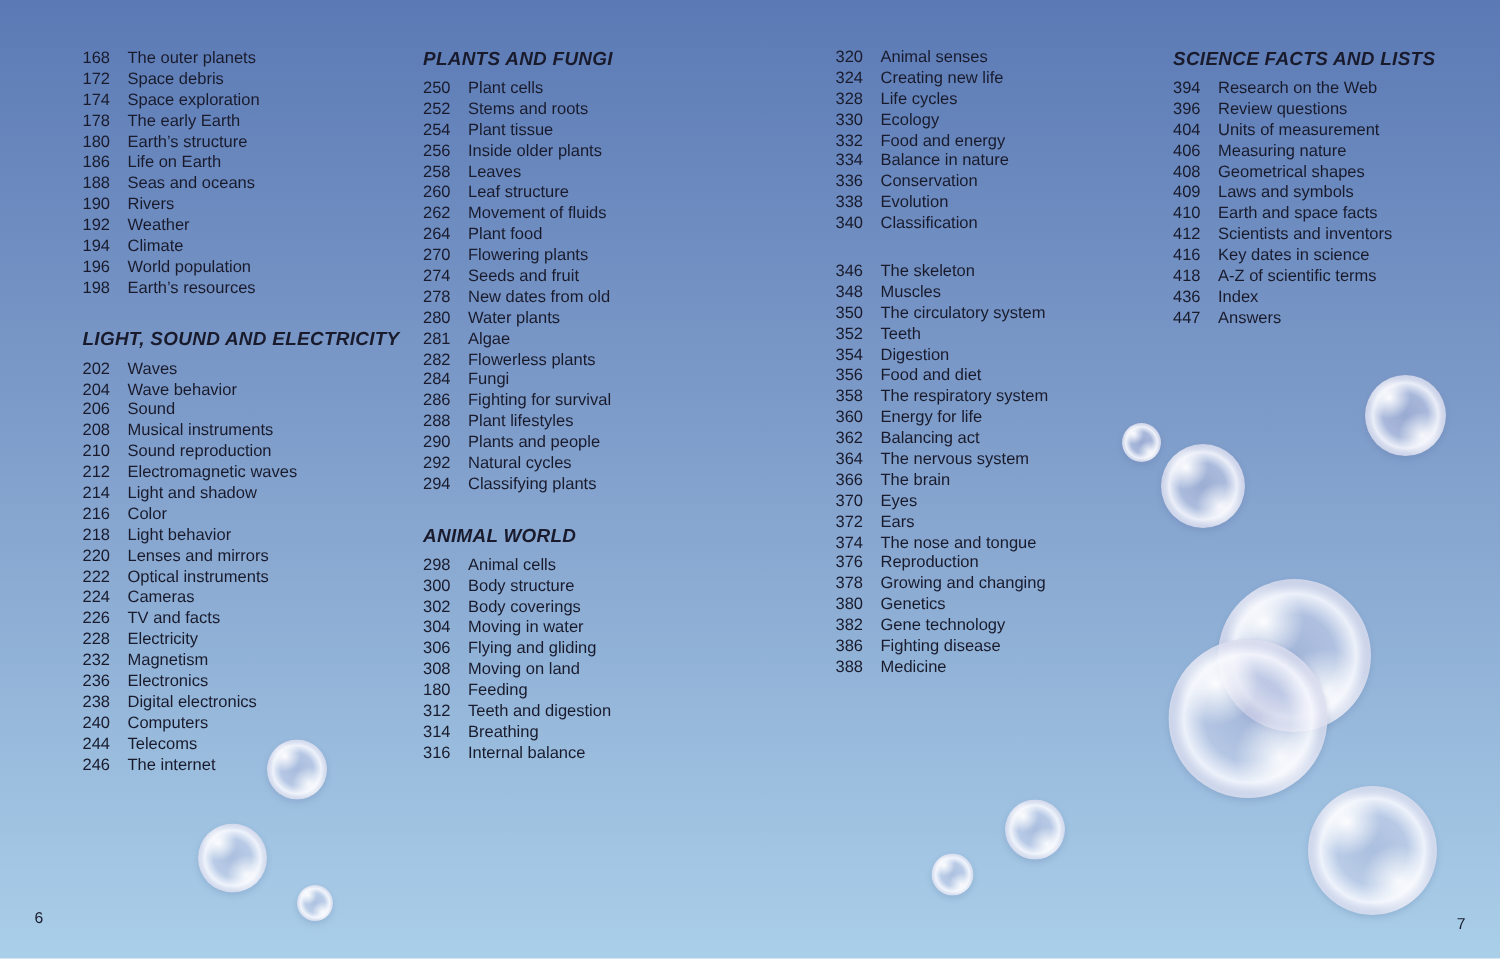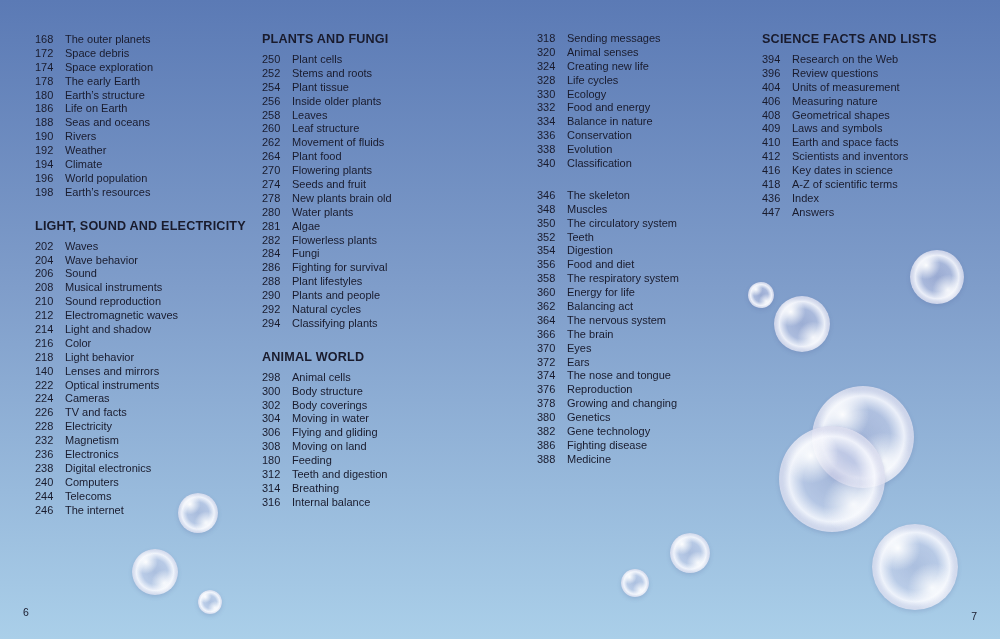--- a/index.html
+++ b/index.html
@@ -2,29 +2,29 @@
 <html><head>
 <meta charset="utf-8">
 <style>
   html,body{margin:0;padding:0;}
   body{
     width:1000px;height:639px;overflow:hidden;position:relative;
     font-family:"Liberation Sans", sans-serif;
     background:linear-gradient(180deg, var(--bg-top,#5b7ab5) 0%, var(--bg-mid,#7f9dca) 45%, var(--bg-bot,#aacfe9) 100%);
   }
   .spread{position:absolute;inset:0;}
-  .toc-col{position:absolute;width:235px;color:var(--txt,#191b2d);z-index:2;}
+  .toc-col{position:absolute;width:235px;color:var(--txt,#191b2d);z-index:2;margin-left:20px;}
   .col1{left:35px;top:33px;}
   .col2{left:262px;top:31px;}
   .col3{left:537px;top:32px;}
   .col4{left:762px;top:31px;}
   .toc-section + .toc-section{margin-top:18px;}
   .toc-heading{
     font-size:12.6px;font-weight:bold;letter-spacing:0.2px;
-    margin:0 0 5px 0;line-height:17px;white-space:nowrap;
+    margin:0 0 5px 0;line-height:17px;white-space:nowrap;font-style:italic;
   }
   .toc-row{height:13.9px;line-height:13.9px;font-size:11px;white-space:nowrap;}
   .toc-num{display:inline-block;width:30px;}
   .toc-title{display:inline-block;}
   .page-num{
     position:absolute;font-size:10.5px;color:var(--txt,#191b2d);z-index:3;
   }
   .page-num.left{left:23px;top:606px;}
   .page-num.right{right:23px;top:610px;}
   .bubble{
@@ -79,21 +79,21 @@
           <div class="toc-heading">LIGHT, SOUND AND ELECTRICITY</div>
           <div class="toc-row"><span class="toc-num">202</span><span class="toc-title">Waves</span></div>
           <div class="toc-row"><span class="toc-num">204</span><span class="toc-title">Wave behavior</span></div>
           <div class="toc-row"><span class="toc-num">206</span><span class="toc-title">Sound</span></div>
           <div class="toc-row"><span class="toc-num">208</span><span class="toc-title">Musical instruments</span></div>
           <div class="toc-row"><span class="toc-num">210</span><span class="toc-title">Sound reproduction</span></div>
           <div class="toc-row"><span class="toc-num">212</span><span class="toc-title">Electromagnetic waves</span></div>
           <div class="toc-row"><span class="toc-num">214</span><span class="toc-title">Light and shadow</span></div>
           <div class="toc-row"><span class="toc-num">216</span><span class="toc-title">Color</span></div>
           <div class="toc-row"><span class="toc-num">218</span><span class="toc-title">Light behavior</span></div>
-          <div class="toc-row"><span class="toc-num">140</span><span class="toc-title">Lenses and mirrors</span></div>
+          <div class="toc-row"><span class="toc-num">220</span><span class="toc-title">Lenses and mirrors</span></div>
           <div class="toc-row"><span class="toc-num">222</span><span class="toc-title">Optical instruments</span></div>
           <div class="toc-row"><span class="toc-num">224</span><span class="toc-title">Cameras</span></div>
           <div class="toc-row"><span class="toc-num">226</span><span class="toc-title">TV and facts</span></div>
           <div class="toc-row"><span class="toc-num">228</span><span class="toc-title">Electricity</span></div>
           <div class="toc-row"><span class="toc-num">232</span><span class="toc-title">Magnetism</span></div>
           <div class="toc-row"><span class="toc-num">236</span><span class="toc-title">Electronics</span></div>
           <div class="toc-row"><span class="toc-num">238</span><span class="toc-title">Digital electronics</span></div>
           <div class="toc-row"><span class="toc-num">240</span><span class="toc-title">Computers</span></div>
           <div class="toc-row"><span class="toc-num">244</span><span class="toc-title">Telecoms</span></div>
           <div class="toc-row"><span class="toc-num">246</span><span class="toc-title">The internet</span></div>
@@ -105,21 +105,21 @@
           <div class="toc-row"><span class="toc-num">250</span><span class="toc-title">Plant cells</span></div>
           <div class="toc-row"><span class="toc-num">252</span><span class="toc-title">Stems and roots</span></div>
           <div class="toc-row"><span class="toc-num">254</span><span class="toc-title">Plant tissue</span></div>
           <div class="toc-row"><span class="toc-num">256</span><span class="toc-title">Inside older plants</span></div>
           <div class="toc-row"><span class="toc-num">258</span><span class="toc-title">Leaves</span></div>
           <div class="toc-row"><span class="toc-num">260</span><span class="toc-title">Leaf structure</span></div>
           <div class="toc-row"><span class="toc-num">262</span><span class="toc-title">Movement of fluids</span></div>
           <div class="toc-row"><span class="toc-num">264</span><span class="toc-title">Plant food</span></div>
           <div class="toc-row"><span class="toc-num">270</span><span class="toc-title">Flowering plants</span></div>
           <div class="toc-row"><span class="toc-num">274</span><span class="toc-title">Seeds and fruit</span></div>
-          <div class="toc-row"><span class="toc-num">278</span><span class="toc-title">New plants brain old</span></div>
+          <div class="toc-row"><span class="toc-num">278</span><span class="toc-title">New dates from old</span></div>
           <div class="toc-row"><span class="toc-num">280</span><span class="toc-title">Water plants</span></div>
           <div class="toc-row"><span class="toc-num">281</span><span class="toc-title">Algae</span></div>
           <div class="toc-row"><span class="toc-num">282</span><span class="toc-title">Flowerless plants</span></div>
           <div class="toc-row"><span class="toc-num">284</span><span class="toc-title">Fungi</span></div>
           <div class="toc-row"><span class="toc-num">286</span><span class="toc-title">Fighting for survival</span></div>
           <div class="toc-row"><span class="toc-num">288</span><span class="toc-title">Plant lifestyles</span></div>
           <div class="toc-row"><span class="toc-num">290</span><span class="toc-title">Plants and people</span></div>
           <div class="toc-row"><span class="toc-num">292</span><span class="toc-title">Natural cycles</span></div>
           <div class="toc-row"><span class="toc-num">294</span><span class="toc-title">Classifying plants</span></div>
         </div>
@@ -132,21 +132,20 @@
           <div class="toc-row"><span class="toc-num">306</span><span class="toc-title">Flying and gliding</span></div>
           <div class="toc-row"><span class="toc-num">308</span><span class="toc-title">Moving on land</span></div>
           <div class="toc-row"><span class="toc-num">180</span><span class="toc-title">Feeding</span></div>
           <div class="toc-row"><span class="toc-num">312</span><span class="toc-title">Teeth and digestion</span></div>
           <div class="toc-row"><span class="toc-num">314</span><span class="toc-title">Breathing</span></div>
           <div class="toc-row"><span class="toc-num">316</span><span class="toc-title">Internal balance</span></div>
         </div>
       </div>
       <div class="toc-col col3">
         <div class="toc-section">
-          <div class="toc-row"><span class="toc-num">318</span><span class="toc-title">Sending messages</span></div>
           <div class="toc-row"><span class="toc-num">320</span><span class="toc-title">Animal senses</span></div>
           <div class="toc-row"><span class="toc-num">324</span><span class="toc-title">Creating new life</span></div>
           <div class="toc-row"><span class="toc-num">328</span><span class="toc-title">Life cycles</span></div>
           <div class="toc-row"><span class="toc-num">330</span><span class="toc-title">Ecology</span></div>
           <div class="toc-row"><span class="toc-num">332</span><span class="toc-title">Food and energy</span></div>
           <div class="toc-row"><span class="toc-num">334</span><span class="toc-title">Balance in nature</span></div>
           <div class="toc-row"><span class="toc-num">336</span><span class="toc-title">Conservation</span></div>
           <div class="toc-row"><span class="toc-num">338</span><span class="toc-title">Evolution</span></div>
           <div class="toc-row"><span class="toc-num">340</span><span class="toc-title">Classification</span></div>
         </div>

